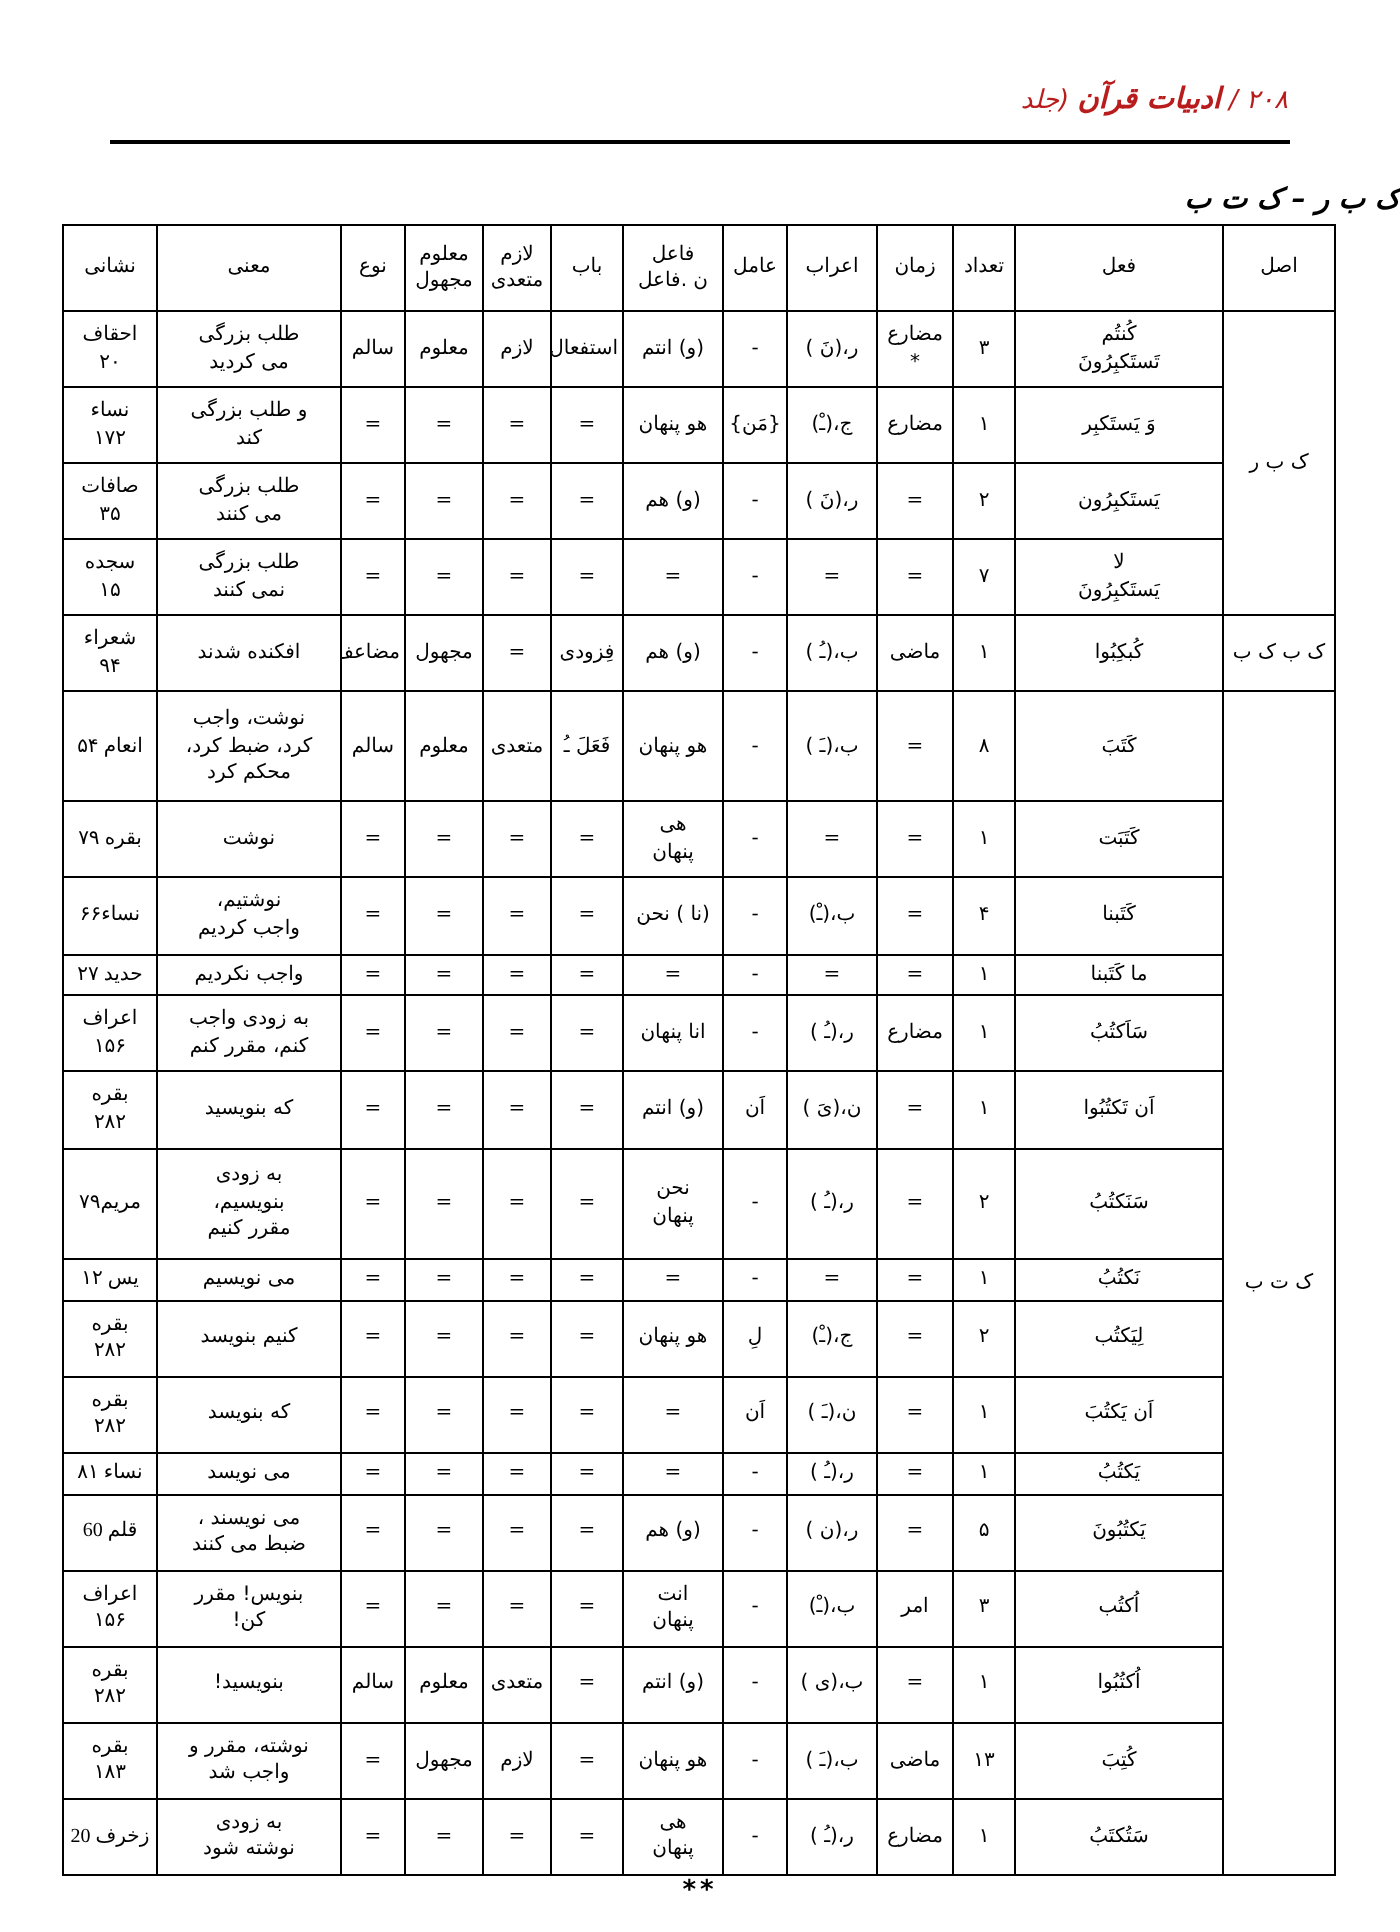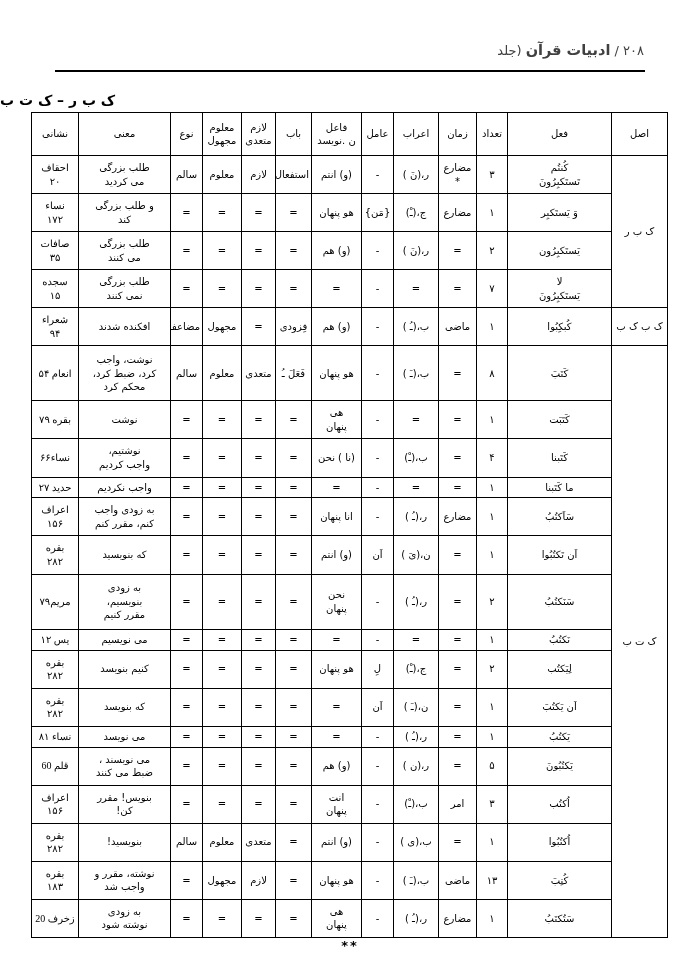--- a/index.html
+++ b/index.html
@@ -1,24 +1,24 @@
 <!DOCTYPE html>
 <html lang="fa" dir="rtl"><head>
 <meta charset="utf-8">
 <style>
   html,body{margin:0;padding:0;background:#e8e8e8;}
   .page{position:relative;width:700px;height:966px;margin:0 auto;background:#ffffff;
         font-family:"DejaVu Sans",sans-serif;direction:rtl;overflow:hidden;}
   
-  .running-head{position:absolute;top:42px;right:56px;font-size:13px;color:#404040;direction:rtl;}
+  .running-head{position:absolute;top:42px;right:56px;font-size:13px;color:#b91c1c;direction:rtl;font-style:italic;}
   .running-head b{font-size:14.5px;}
   .head-rule{position:absolute;top:70px;right:55px;left:55px;border-top:2px solid #000;height:0;}
   
-  .section-title{position:absolute;top:92px;right:0;left:0;text-align:left;
-                 font-size:14px;font-weight:bold;letter-spacing:1px;}
+  .section-title{position:absolute;top:92px;right:0;left:0;text-align:right;
+                 font-size:14px;font-weight:bold;letter-spacing:1px;font-style:italic;}
   
   table.verbs{position:absolute;top:112px;right:32px;width:636px;height:826px;
               border-collapse:collapse;direction:rtl;table-layout:fixed;}
   table.verbs td,table.verbs th{border:1.2px solid #000;text-align:center;vertical-align:middle;
               padding:1px 2px;font-size:10px;font-weight:normal;color:#000;
               white-space:pre-line;overflow:hidden;line-height:1.35;}
   table.verbs thead th{height:40px;}
   th.h0,th.h1{font-size:14px;font-weight:bold;}
   th.h11{font-weight:bold;font-size:11px;}
   td.c-asl{vertical-align:top;font-weight:bold;font-size:12.5px;padding-top:5px;letter-spacing:1px;}
@@ -60,21 +60,21 @@
     </colgroup>
     <thead>
       <tr>
           <th class="h0">اصل</th>
           <th class="h1">فعل</th>
           <th class="h2">تعداد</th>
           <th class="h3">زمان</th>
           <th class="h4">اعراب</th>
           <th class="h5">عامل</th>
           <th class="h6">فاعل
-ن .نویسد</th>
+ن .فاعل</th>
           <th class="h7">باب</th>
           <th class="h8">لازم
 متعدی</th>
           <th class="h9">معلوم
 مجهول</th>
           <th class="h10">نوع</th>
           <th class="h11">معنی</th>
           <th class="h12">نشانی</th>
         </tr>
     </thead>

